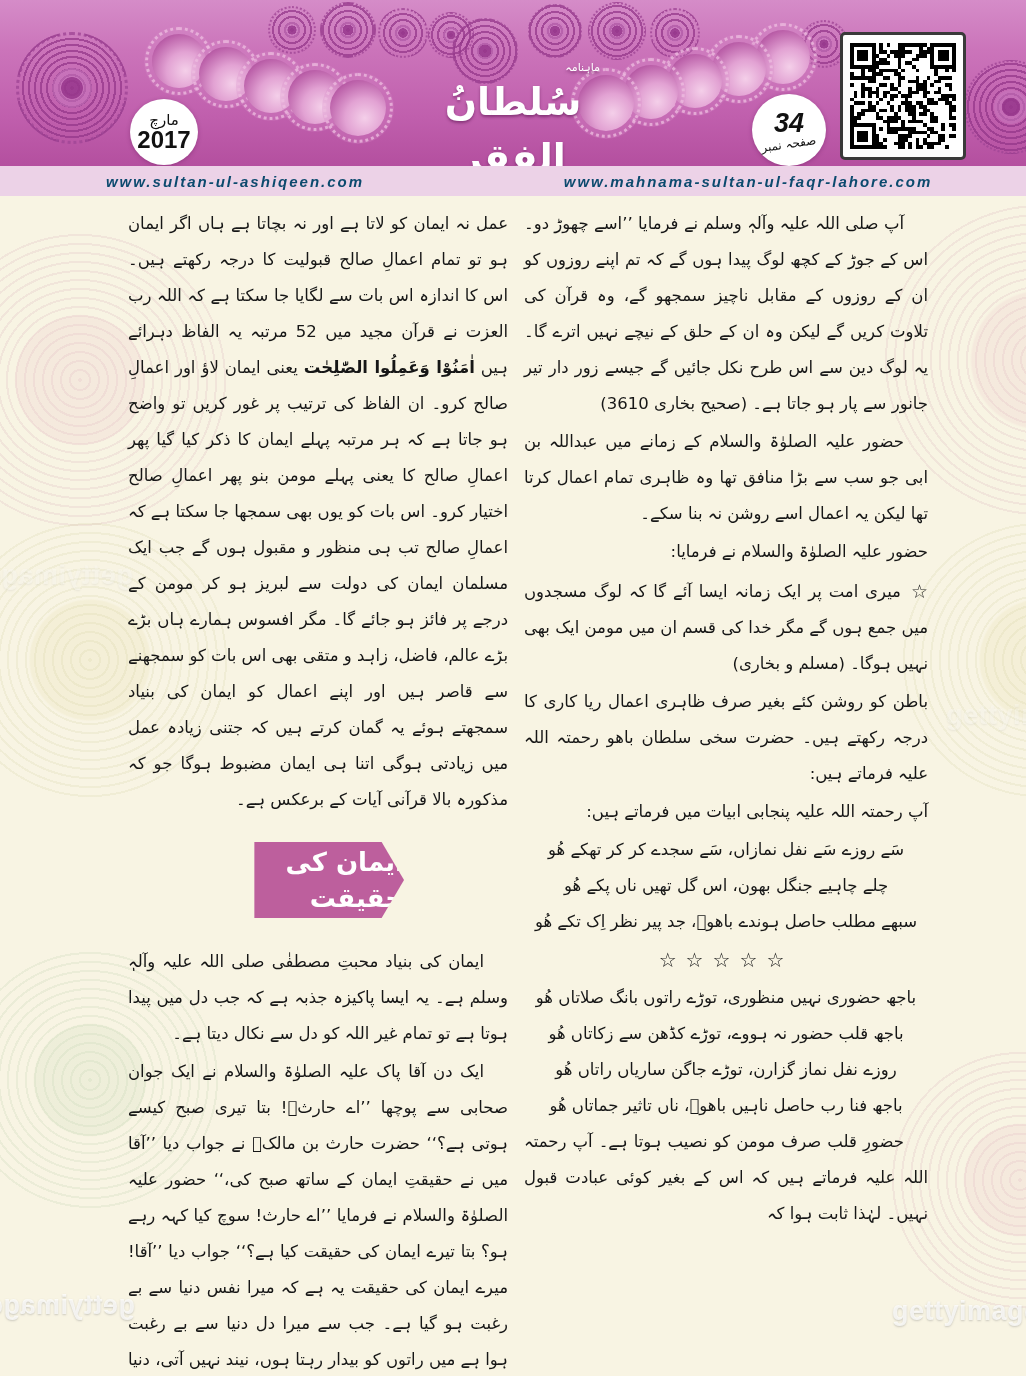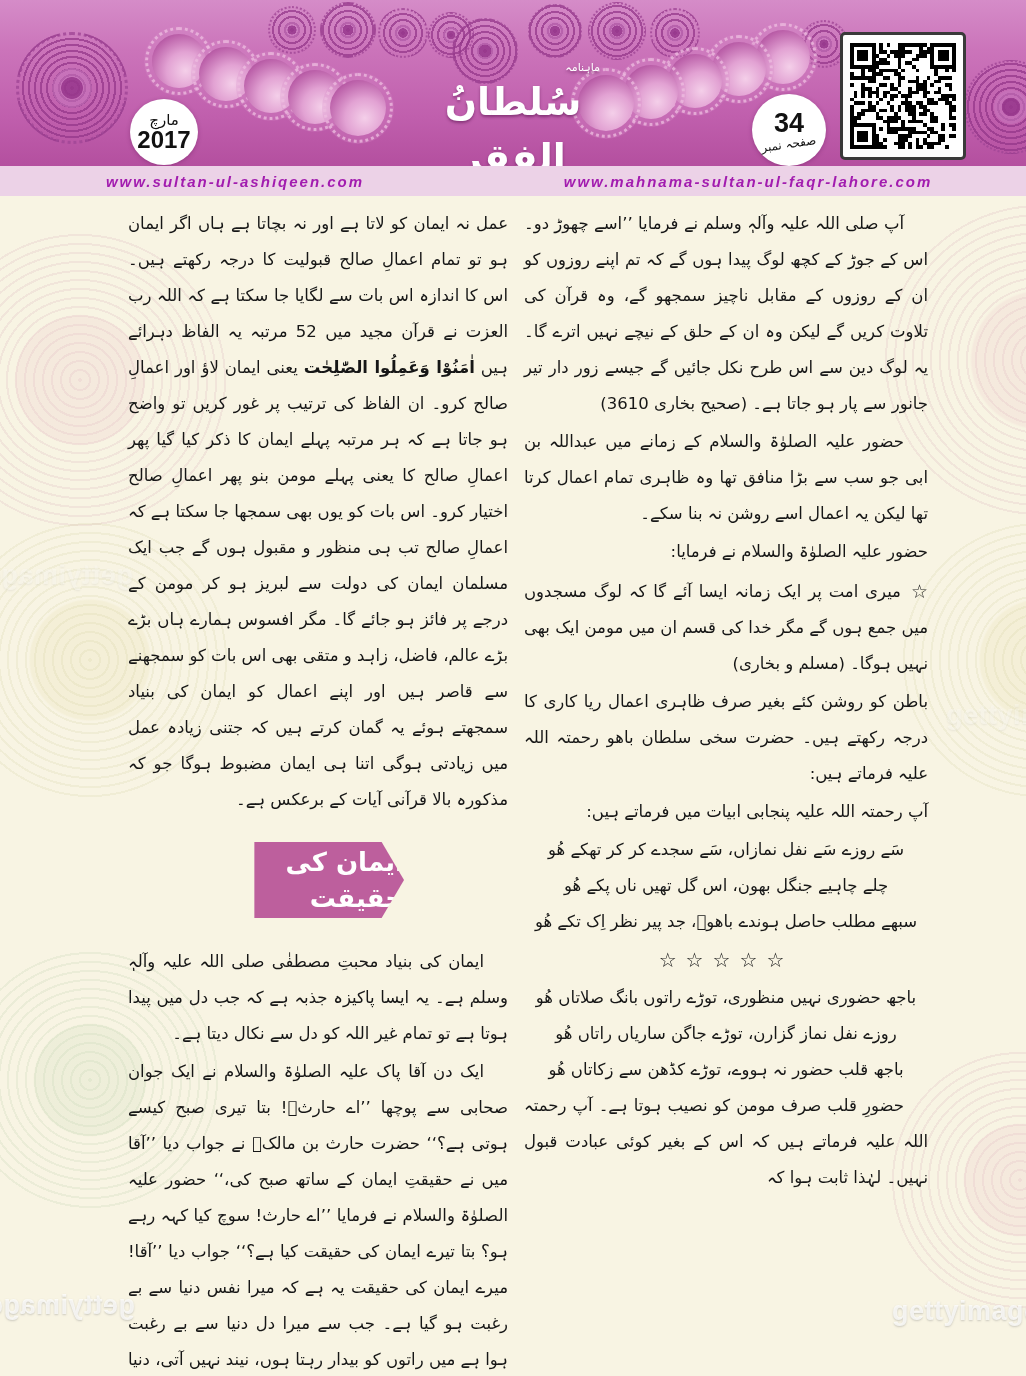--- a/index.html
+++ b/index.html
@@ -39,30 +39,30 @@
   .badge-circle{position:absolute;background:#fff;border-radius:50%;
     display:flex;flex-direction:column;align-items:center;justify-content:center;
     color:#111;box-shadow:0 1px 4px rgba(90,20,80,.35);}
   .date-month{font-size:15px;line-height:16px;}
   .date-year{font-family:"Liberation Sans",sans-serif;font-weight:bold;font-size:24px;line-height:24px;}
   .logo{position:absolute;left:408px;top:62px;width:210px;text-align:center;color:#fff;
     text-shadow:0 2px 3px rgba(90,20,80,.55);}
   .logo-top{font-size:11px;line-height:12px;text-align:right;padding-right:18px;}
   .logo-title{font-size:38px;font-weight:bold;line-height:56px;}
   .logo-city{font-size:15px;line-height:16px;text-align:left;padding-left:44px;}
-  .page-num{font-family:"Liberation Sans",sans-serif;font-weight:bold;font-size:27px;line-height:27px;}
+  .page-num{font-family:"Liberation Sans",sans-serif;font-weight:bold;font-size:27px;line-height:27px;font-style:italic;}
   .page-label{font-size:12px;line-height:14px;transform:rotate(-8deg);}
   .qr-box{position:absolute;left:840px;top:32px;width:106px;height:108px;background:#fff;
     border:3px solid #3a3a3a;border-radius:5px;padding:7px;}
   .qr-box svg{width:100%;height:100%;}
 
   
   .url-bar{position:absolute;left:0;top:166px;width:1026px;height:30px;background:#ecd2e7;
     display:flex;align-items:center;font-family:"Liberation Sans",sans-serif;
-    font-style:italic;font-weight:bold;font-size:15px;color:#a21caf;letter-spacing:2px;}
+    font-style:italic;font-weight:bold;font-size:15px;color:#0c4a6e;letter-spacing:2px;}
   .url-left{width:470px;text-align:center;}
   .url-right{width:556px;text-align:center;}
 
   
   .col{position:absolute;top:206px;direction:rtl;color:#161616;font-size:16.5px;line-height:36px;}
   .col-left{left:128px;width:380px;}
   .col-right{left:524px;width:404px;}
   .para{margin:0 0 2px 0;text-align:justify;}
   .indent{text-indent:24px;}
   .quran{font-weight:bold;}
@@ -582,19 +582,20 @@
 
     <p class="para">آپ رحمتہ اللہ علیہ پنجابی ابیات میں فرماتے ہیں:</p>
 
     <div class="verse">سَے روزے سَے نفل نمازاں، سَے سجدے کر کر تھکے ھُو</div>
     <div class="verse">چلے چاہیے جنگل بھون، اس گل تھیں ناں پکے ھُو</div>
     <div class="verse">سبھے مطلب حاصل ہوندے باھوؒ، جد پیر نظر اِک تکے ھُو</div>
 
     <div class="divider">☆☆☆☆☆</div>
 
     <div class="verse">باجھ حضوری نہیں منظوری، توڑے راتوں بانگ صلاتاں ھُو</div>
+    <div class="verse">باجھ قلب حضور نہ ہووے، توڑے کڈھن سے زکاتاں ھُو</div>
     <div class="verse">روزے نفل نماز گزارن، توڑے جاگن ساریاں راتاں ھُو</div>
-    <div class="verse">باجھ قلب حضور نہ ہووے، توڑے کڈھن سے زکاتاں ھُو</div>
+    <div class="verse">باجھ فنا رب حاصل ناہیں باھوؒ، ناں تاثیر جماتاں ھُو</div>
 
     <p class="para indent">حضورِ قلب صرف مومن کو نصیب ہوتا ہے۔ آپ رحمتہ اللہ علیہ فرماتے ہیں کہ اس کے بغیر کوئی عبادت قبول نہیں۔ لہٰذا ثابت ہوا کہ</p>
   </div>
 
 </div>
 
 </body></html>

